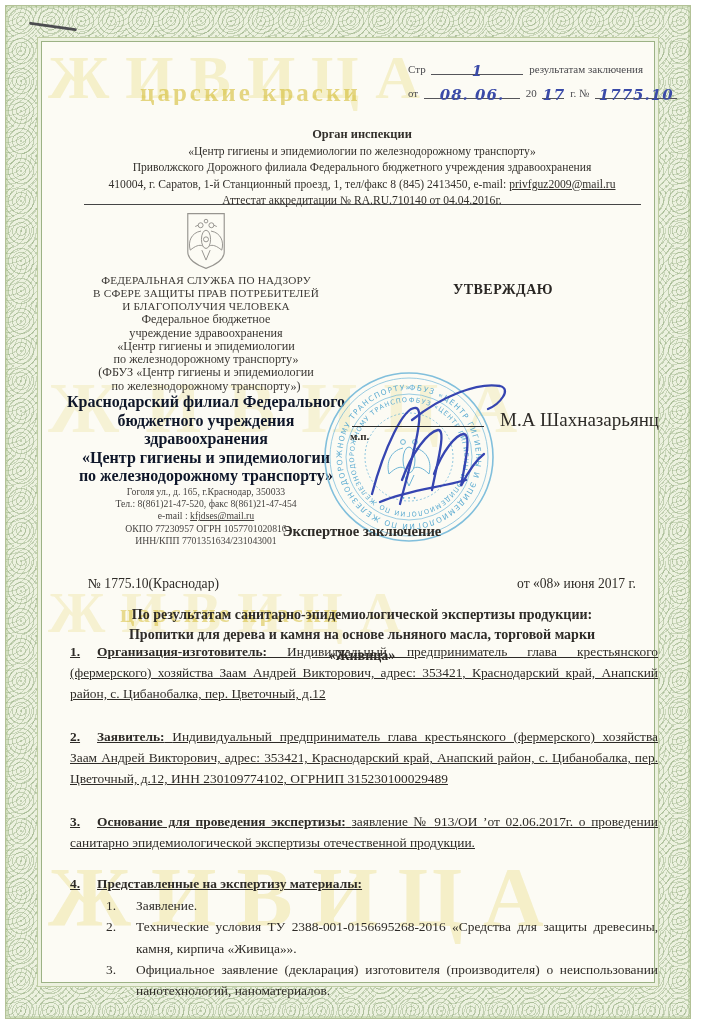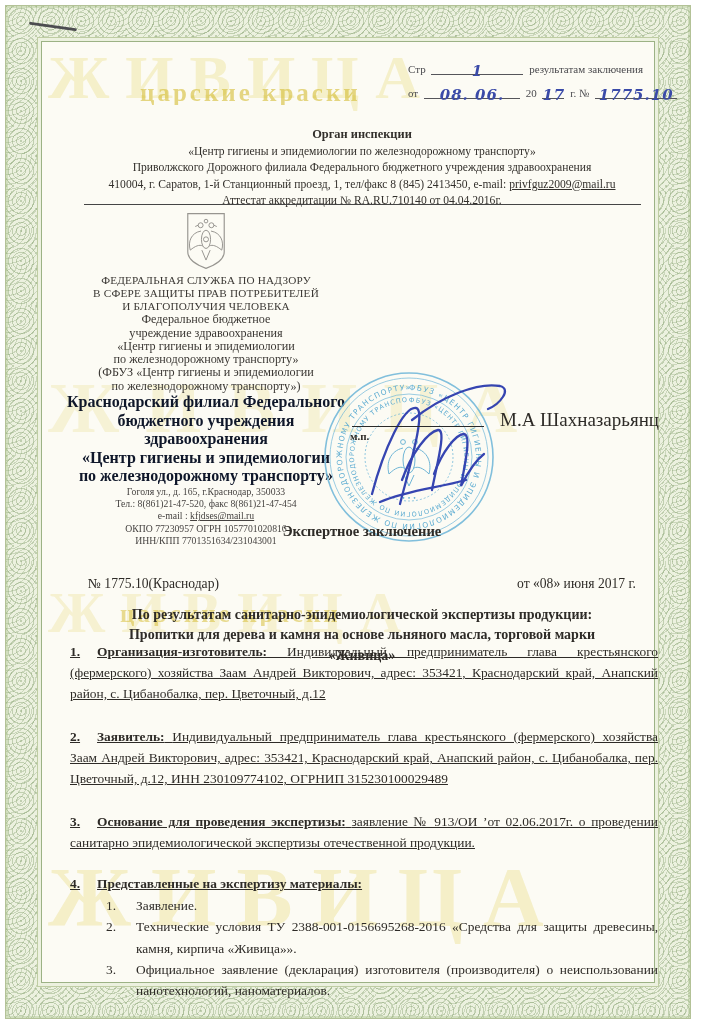--- a/index.html
+++ b/index.html
@@ -157,20 +157,21 @@
     <div class="branch">«Центр гигиены и эпидемиологии</div>
     <div class="branch">по железнодорожному транспорту»</div>
     <div class="small">Гоголя ул., д. 165, г.Краснодар, 350033</div>
     <div class="small">Тел.: 8(861)21-47-520, факс 8(861)21-47-454</div>
     <div class="small"><span>e-mail :  </span><span class="u">kfjdses@mail.ru</span></div>
     <div class="small">ОКПО  77230957  ОГРН 1057701020816</div>
     <div class="small">ИНН/КПП 7701351634/231043001</div>
   </div>
 
   <div class="abs rightcol">
+    <div class="approve">УТВЕРЖДАЮ</div>
   </div>
 
   <div class="abs stampwrap">
     <svg width="178" height="178" viewBox="0 0 178 178">
       <defs>
         <path id="ringpath" d="M89,22 a67,67 0 1,1 -0.01,0 z"></path>
         <path id="ringpath2" d="M89,34 a55,55 0 1,1 -0.01,0 z"></path>
       </defs>
       <g stroke="#6cb5d8" fill="none" opacity="0.85">
         <circle cx="89" cy="89" r="84" stroke-width="1.6"></circle>

